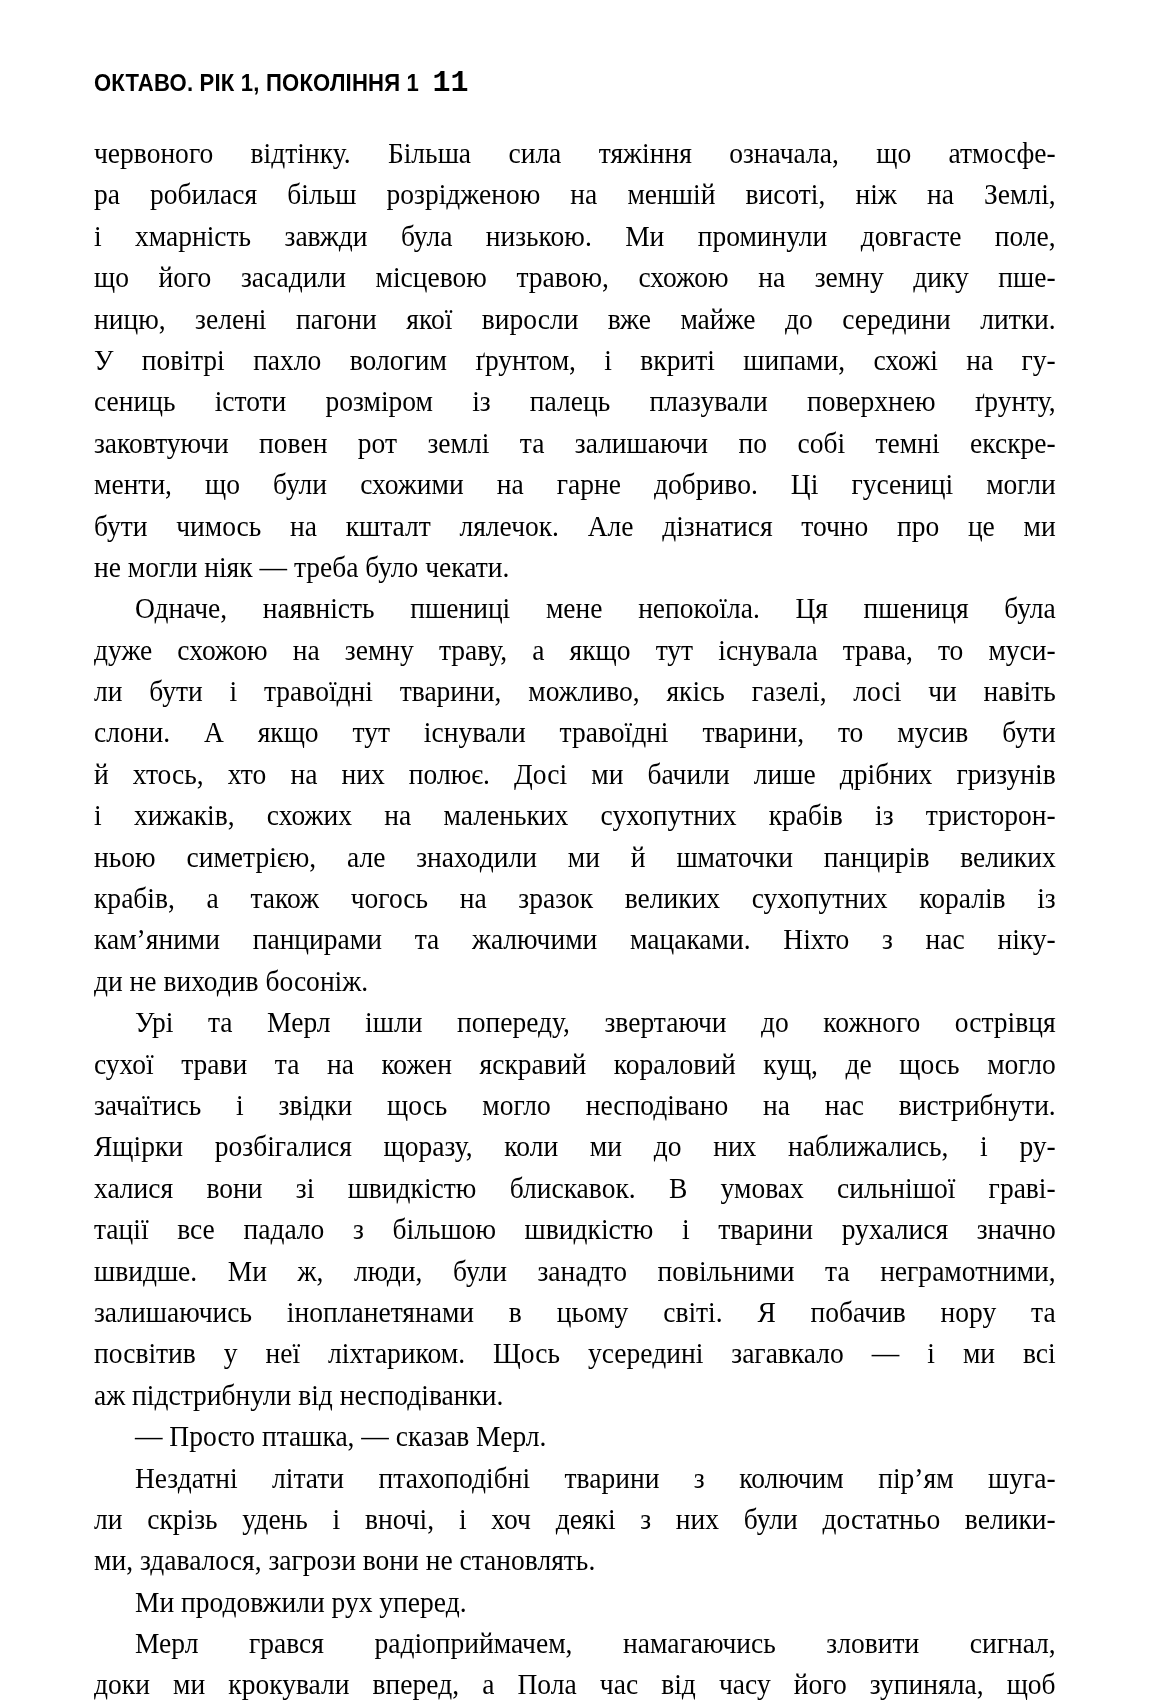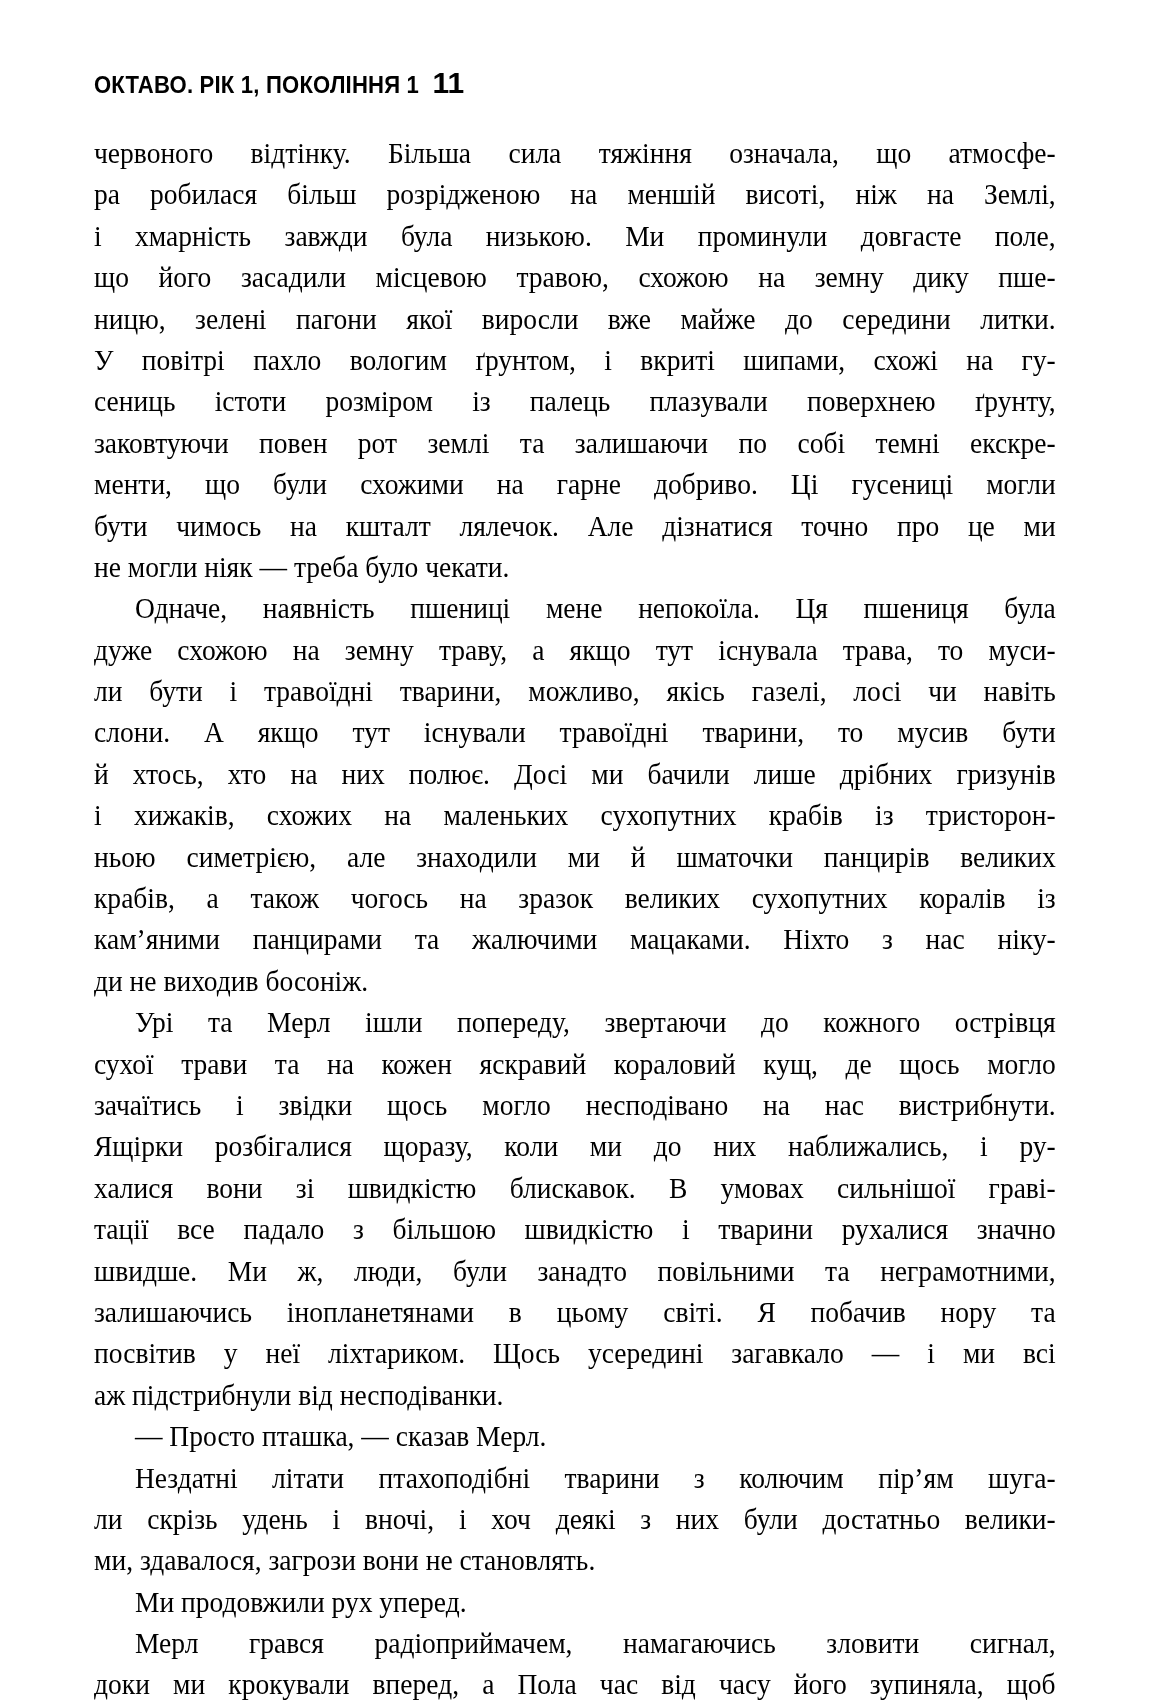--- a/index.html
+++ b/index.html
@@ -40,21 +40,21 @@
     font-weight: 700;
     font-size: 23px;
     letter-spacing: 0.2px;
     line-height: 1;
     white-space: nowrap;
     color: #000000;
     transform: scaleX(0.96);
     transform-origin: left bottom;
   }
   .running-head-folio {
-    font-family: Liberation Sans, sans-serif;
+    font-family: Liberation Mono, monospace;
     font-weight: 700;
     font-size: 30px;
     line-height: 1;
     color: #000000;
     white-space: nowrap;
   }
 
   
   .text-block {
     position: absolute;

